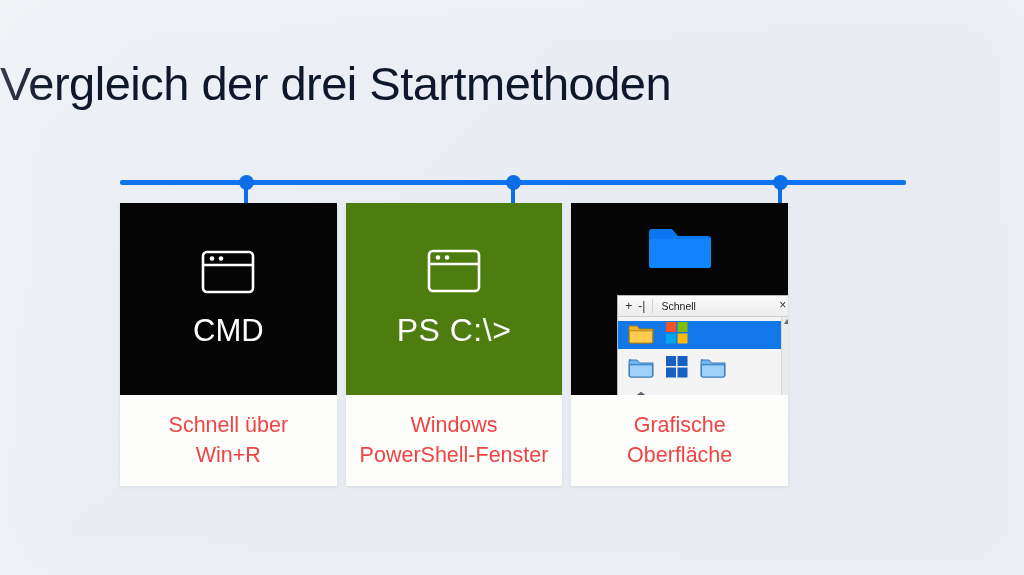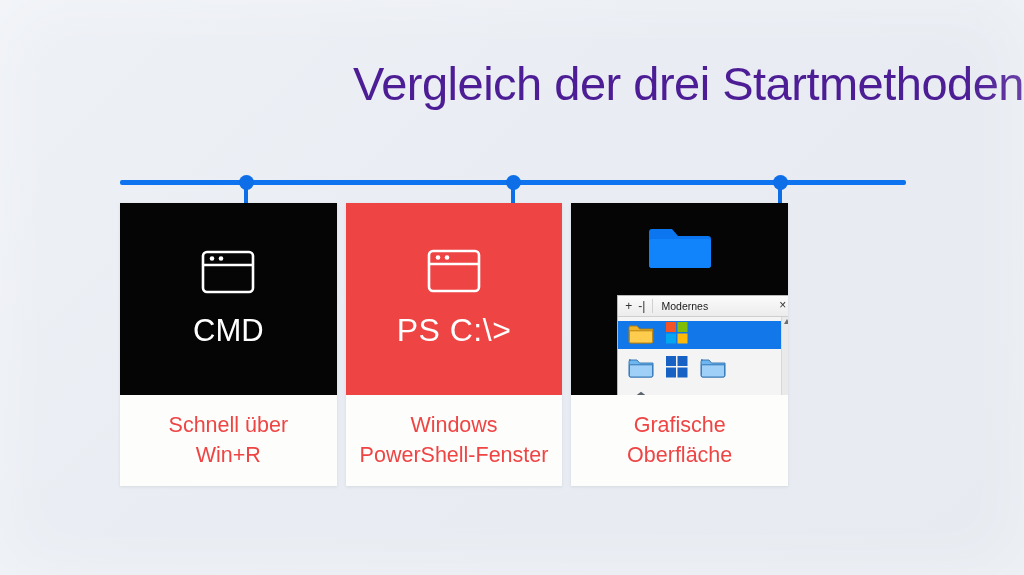--- a/index.html
+++ b/index.html
@@ -13,27 +13,27 @@
   body {
     font-family: "Liberation Sans", sans-serif;
     background: linear-gradient(135deg, #eef1f6 0%, #e9edf3 45%, #e7ebf1 100%);
     position: relative;
   }
 
   
   .page-title {
     position: absolute;
     left: 0;
-    right: 0;
+    right: 8px;
     top: 56px;
-    text-align: right;
+    text-align: left;
     font-size: 47px;
     font-weight: 400;
     letter-spacing: -0.5px;
-    color: #4c1d95;
+    color: #0f172a;
     white-space: nowrap;
   }
 
   
   .timeline {
     position: absolute;
     left: 120px;
     top: 180px;
     width: 786px;
     height: 6px;
@@ -86,21 +86,21 @@
   .card-visual {
     position: relative;
     height: 192px;
     overflow: hidden;
     display: flex;
     flex-direction: column;
     align-items: center;
     justify-content: center;
   }
   .card-visual.dark  { background: #050505; }
-  .card-visual.blue  { background: #ef4444; }
+  .card-visual.blue  { background: #4d7c0f; }
 
   .card-caption {
     flex: 1;
     background: #fdfdfb;
     display: flex;
     flex-direction: column;
     align-items: center;
     justify-content: center;
     text-align: center;
     color: #ef4444;
@@ -262,21 +262,21 @@
         </svg>
       </span>
 
       <div class="explorer">
         <div class="explorer-titlebar">
           <span class="tb-btns">
             <span>+</span>
             <span>-|</span>
           </span>
           <span class="tb-sep"></span>
-          <span class="tb-title">Modernes</span>
+          <span class="tb-title">Schnell</span>
           <span class="tb-close">×</span>
         </div>
 
         <div class="explorer-body">
 
           <div class="row selected row-1">
             <span>
               <svg width="26" height="21" viewBox="0 0 26 21">
                 <path d="M1 3 h8 l2.6 3 h13.4 v12.5 a1.5 1.5 0 0 1 -1.5 1.5 h-21 a1.5 1.5 0 0 1 -1.5 -1.5 v-14 a1.5 1.5 0 0 1 1.5 -1.5 z" fill="#f0b429" stroke="#b07d10" stroke-width="0.9"></path>
                 <path d="M1.4 7.8 h23.2 v10.7 a1.5 1.5 0 0 1 -1.5 1.5 h-20.2 a1.5 1.5 0 0 1 -1.5 -1.5 z" fill="#ffcc4d" stroke="#b07d10" stroke-width="0.9"></path>

